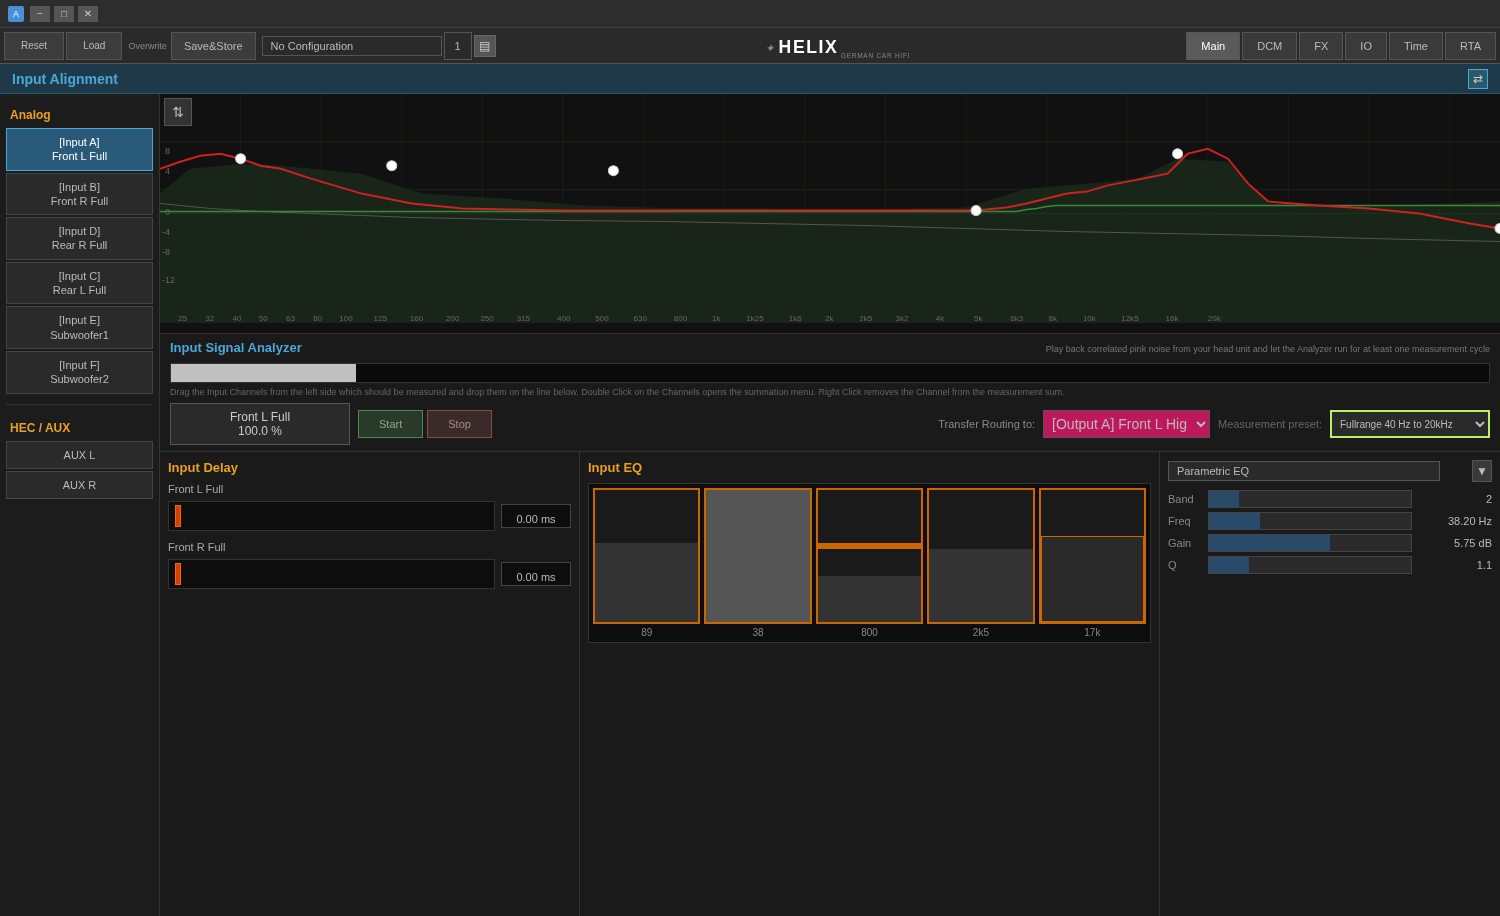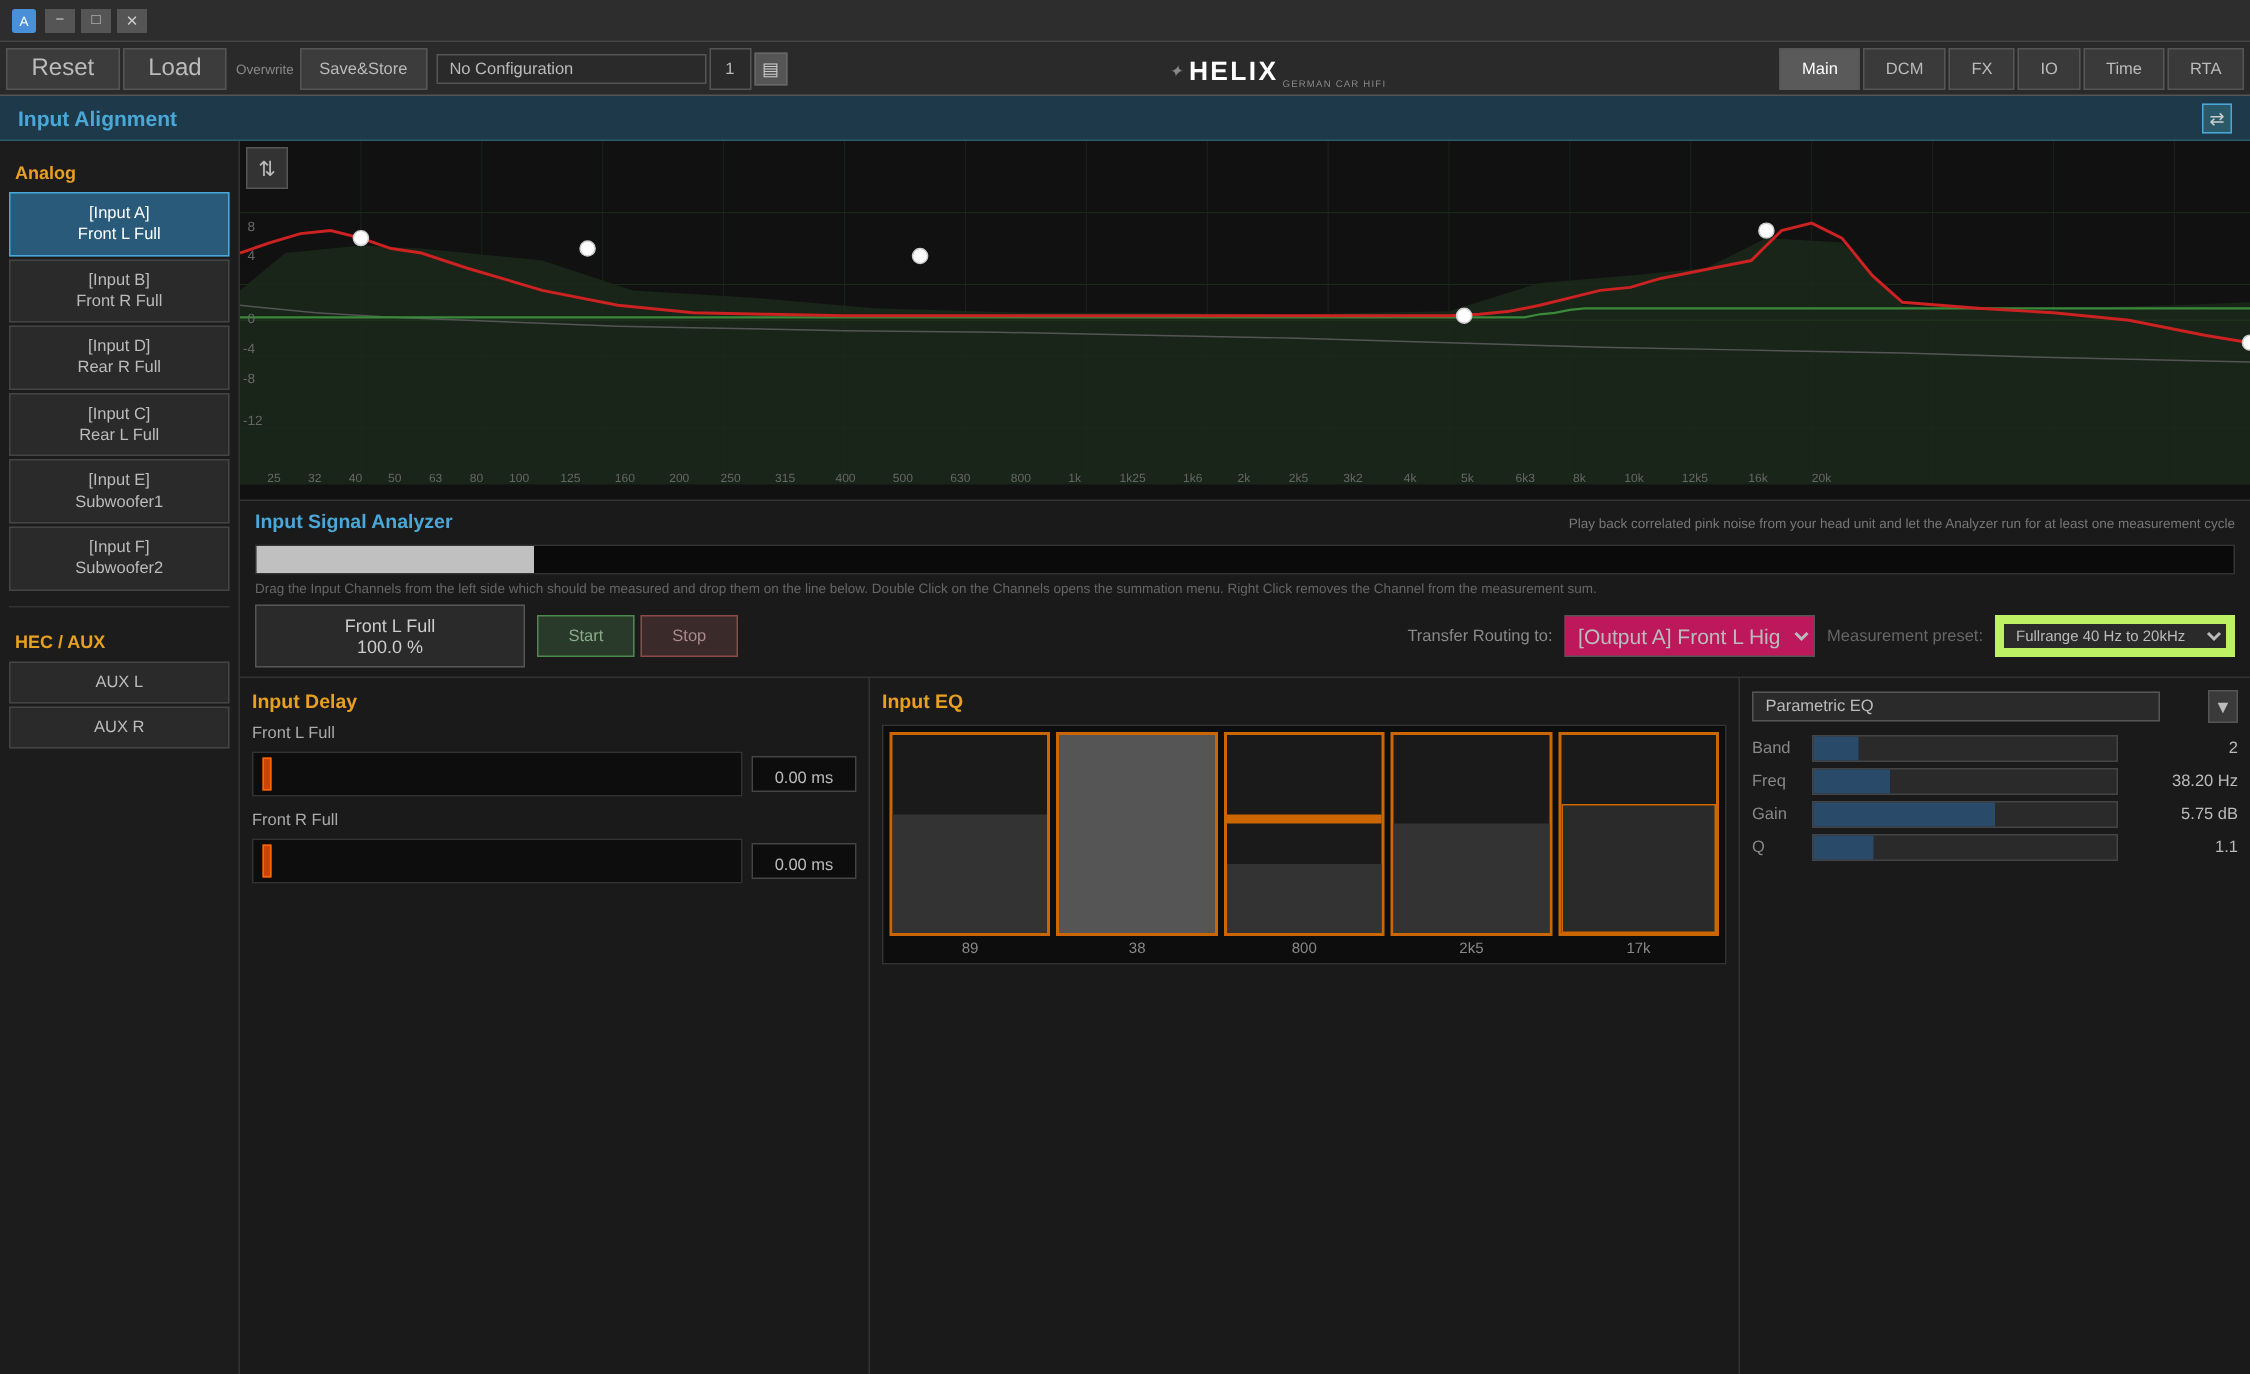--- a/index.html
+++ b/index.html
@@ -7,21 +7,21 @@
     
     
     .title-bar { background: #2d2d2d; height: 28px; display: flex; align-items: center; padding: 0 8px; border-bottom: 1px solid #444; }
     .title-bar-icon { width: 16px; height: 16px; background: #4a90d9; border-radius: 2px; margin-right: 6px; display: flex; align-items: center; justify-content: center; font-size: 9px; color: white; }
     .title-bar-text { flex: 1; font-size: 11px; color: #ccc; }
     .title-bar-controls { display: flex; gap: 4px; }
     .title-bar-btn { width: 20px; height: 16px; background: #555; border: none; color: #ccc; cursor: pointer; font-size: 10px; display: flex; align-items: center; justify-content: center; }
 
     
     .toolbar { background: #2a2a2a; height: 36px; display: flex; align-items: center; padding: 0 4px; gap: 2px; border-bottom: 1px solid #555; }
-    .toolbar-btn { background: #3c3c3c; border: 1px solid #555; color: #bbb; padding: 4px 16px; height: 28px; cursor: pointer; font-size: 16px; white-space: nowrap; }
+    .toolbar-btn { background: #3c3c3c; border: 1px solid #555; color: #bbb; padding: 4px 16px; height: 28px; cursor: pointer; font-size: 10px; white-space: nowrap; }
     .toolbar-overwrite { display: flex; align-items: center; gap: 4px; padding: 0 4px; }
     .overwrite-label { font-size: 9px; color: #888; }
     .save-store-btn { background: #3c3c3c; border: 1px solid #555; color: #bbb; padding: 4px 12px; height: 28px; cursor: pointer; font-size: 11px; }
     .config-selector { background: #2a2a2a; border: 1px solid #555; color: #bbb; padding: 2px 8px; height: 20px; min-width: 180px; font-size: 11px; }
     .config-num { background: #2a2a2a; border: 1px solid #555; color: #bbb; width: 28px; height: 28px; text-align: center; font-size: 11px; }
     .config-icon { width: 22px; height: 22px; background: #555; border: 1px solid #666; cursor: pointer; display: flex; align-items: center; justify-content: center; }
     .helix-logo { flex: 1; display: flex; align-items: center; justify-content: center; }
     .helix-logo svg { height: 24px; }
     .nav-tabs { display: flex; gap: 2px; }
     .nav-tab { background: #3a3a3a; border: 1px solid #555; color: #bbb; padding: 4px 14px; height: 28px; cursor: pointer; font-size: 11px; }
@@ -61,21 +61,21 @@
     .channel-box { background: #2a2a2a; border: 1px solid #555; padding: 6px 12px; text-align: center; min-width: 180px; }
     .channel-name { font-size: 12px; color: #ccc; }
     .channel-pct { font-size: 12px; color: #ccc; }
     .analyzer-btns { display: flex; gap: 4px; }
     .start-btn { background: #2a3a2a; border: 1px solid #4a8a4a; color: #8aaa8a; padding: 4px 20px; height: 28px; cursor: pointer; font-size: 11px; }
     .stop-btn { background: #3a2a2a; border: 1px solid #8a4a4a; color: #aa8a8a; padding: 4px 20px; height: 28px; cursor: pointer; font-size: 11px; }
     .analyzer-right { margin-left: auto; display: flex; align-items: center; gap: 8px; }
     .transfer-label { font-size: 11px; color: #888; }
     .transfer-select { background: #be185d; border: 1px solid #555; color: #bbb; padding: 2px 4px; height: 28px; font-size: 14px; min-width: 160px; }
     .preset-label { font-size: 11px; color: #666; }
-    .preset-select { background: #2a2a2a; border: 6px solid #bef264; color: #bbb; padding: 2px 4px; height: 28px; font-size: 10px; min-width: 160px; }
+    .preset-select { background: #2a2a2a; border: 2px solid #bef264; color: #bbb; padding: 2px 4px; height: 28px; font-size: 10px; min-width: 160px; }
 
     
     .bottom-panels { display: flex; flex: 1; overflow: hidden; }
     
     
     .delay-panel { background: #1a1a1a; width: 420px; border-right: 1px solid #333; padding: 8px; }
     .panel-title { font-size: 13px; font-weight: bold; color: #e8a020; margin-bottom: 8px; }
     .delay-channel-label { font-size: 11px; color: #aaa; margin-bottom: 6px; }
     .delay-row { display: flex; align-items: center; gap: 6px; margin-bottom: 10px; }
     .delay-slider-container { flex: 1; height: 30px; background: #0d0d0d; border: 1px solid #333; position: relative; display: flex; align-items: center; }

